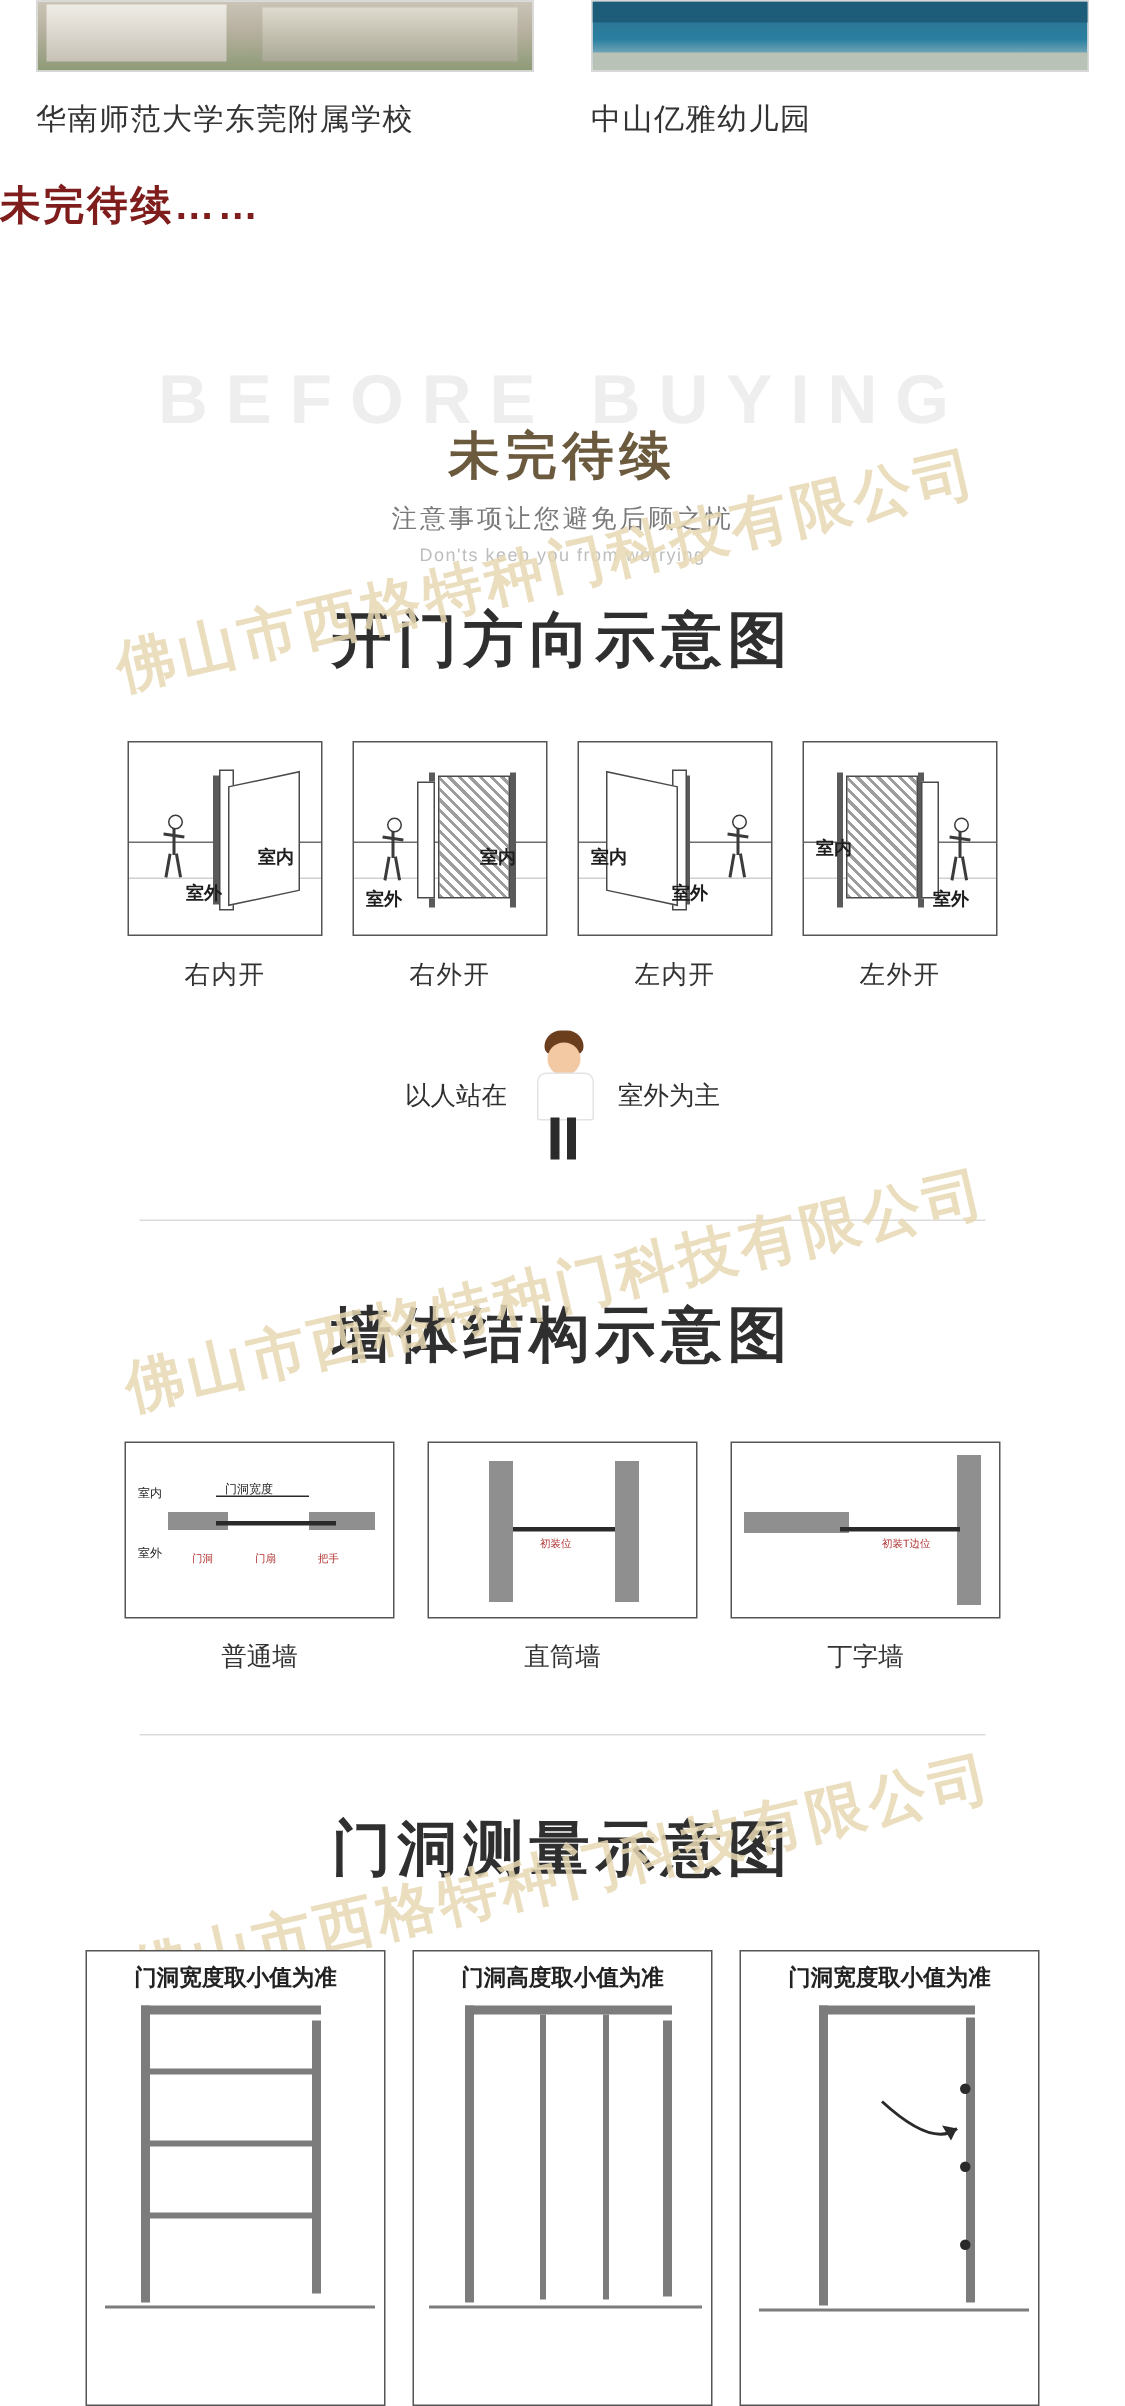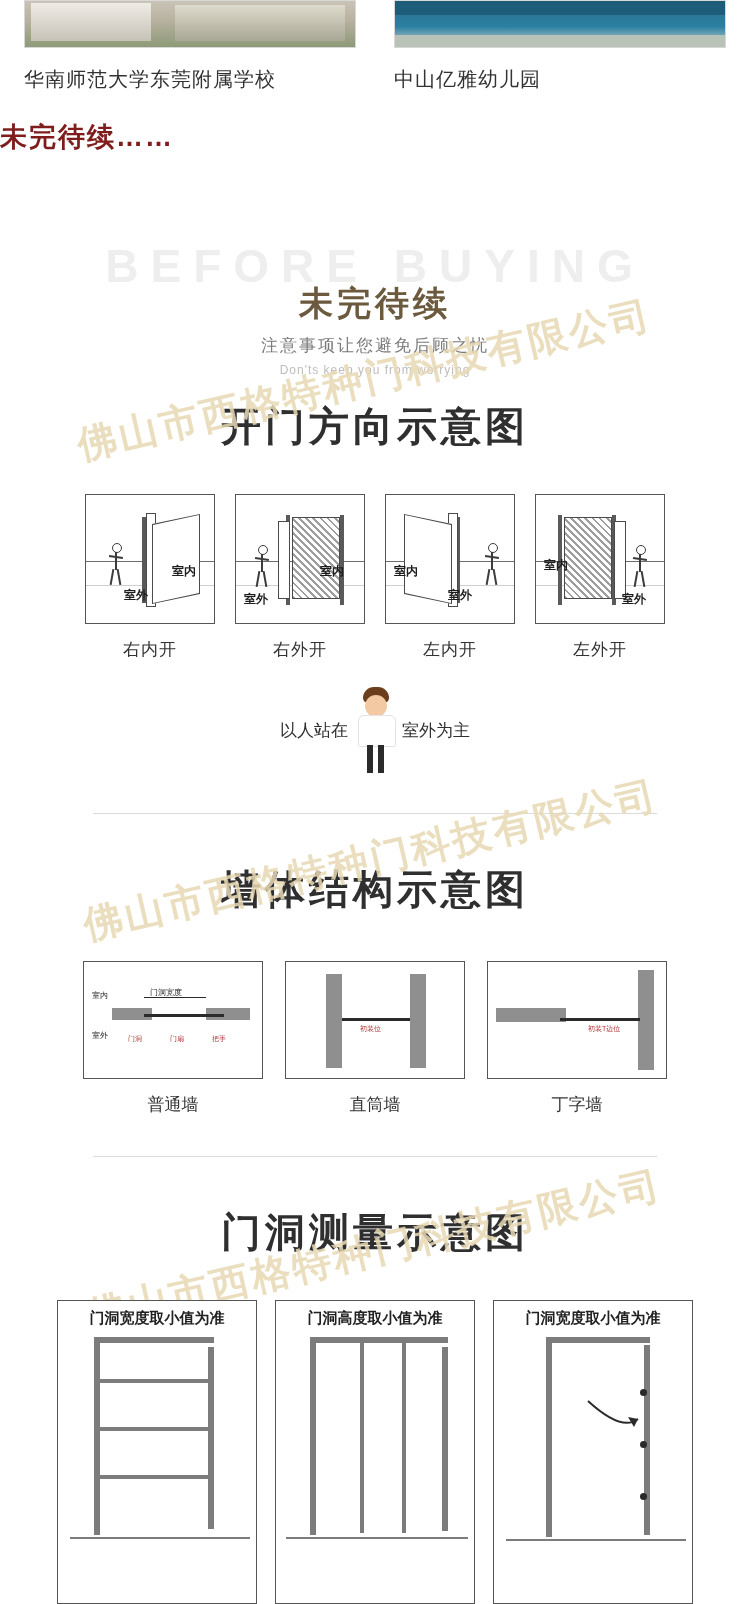--- a/index.html
+++ b/index.html
@@ -146,21 +146,21 @@
       #fff;
   }
   .jamb{position:absolute;background:#5a5a5a;}
   .lbl{position:absolute;font-size:12px;color:#1d1d1d;font-weight:bold;}
   .door-cap{
     text-align:center;font-size:17px;color:#333;margin-top:14px;letter-spacing:1px;
   }
 
   
   .stand-note{
-    margin-top:26px;display:flex;align-items:center;justify-content:center;
+    margin-top:26px;display:flex;align-items:center;justify-content:center;gap:10px;
     font-size:17px;color:#2f2f2f;position:relative;z-index:6;
   }
   .mini-person{position:relative;width:54px;height:86px;}
   .mp-hair{position:absolute;left:15px;top:0;width:26px;height:16px;background:#6b3e1e;border-radius:13px 13px 6px 6px;}
   .mp-head{position:absolute;left:17px;top:8px;width:22px;height:22px;background:#f3c9a4;border-radius:50%;}
   .mp-body{position:absolute;left:10px;top:28px;width:36px;height:30px;background:#fff;border:1px solid #e3e3e3;border-radius:6px 6px 2px 2px;}
   .mp-leg-l{position:absolute;left:19px;top:58px;width:6px;height:28px;background:#2b2b2b;}
   .mp-leg-r{position:absolute;left:30px;top:58px;width:6px;height:28px;background:#2b2b2b;}
 
   .divider{width:564px;height:1px;background:#dcdcdc;margin:40px auto 0;}

